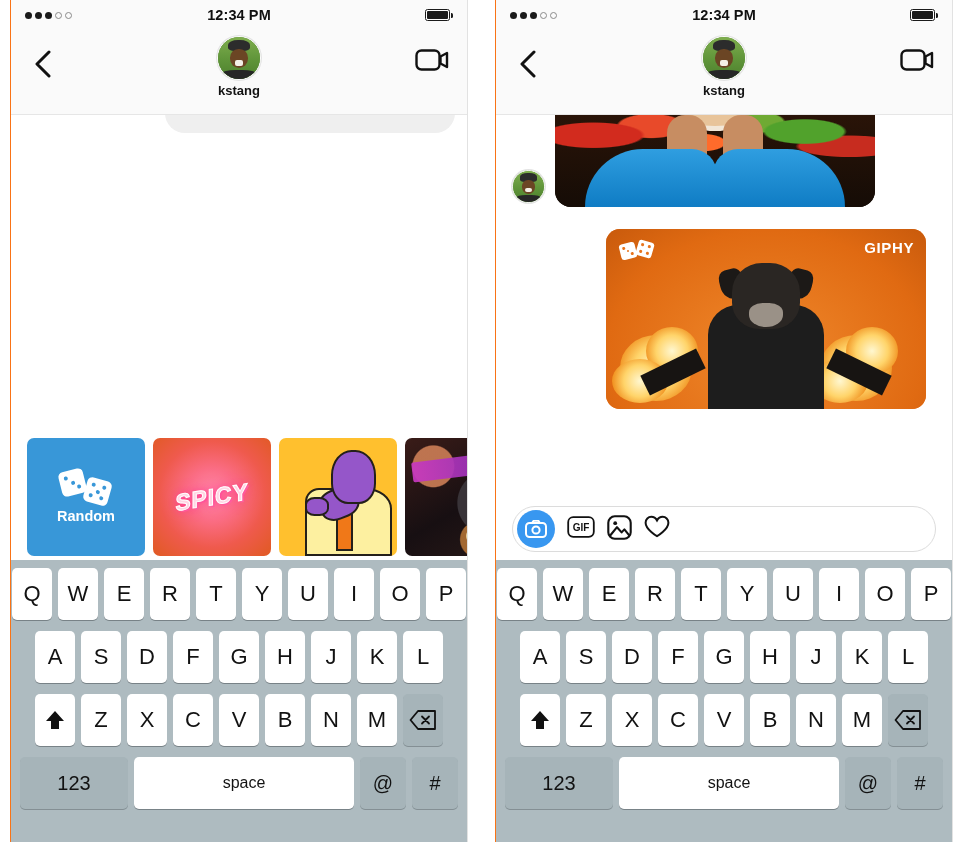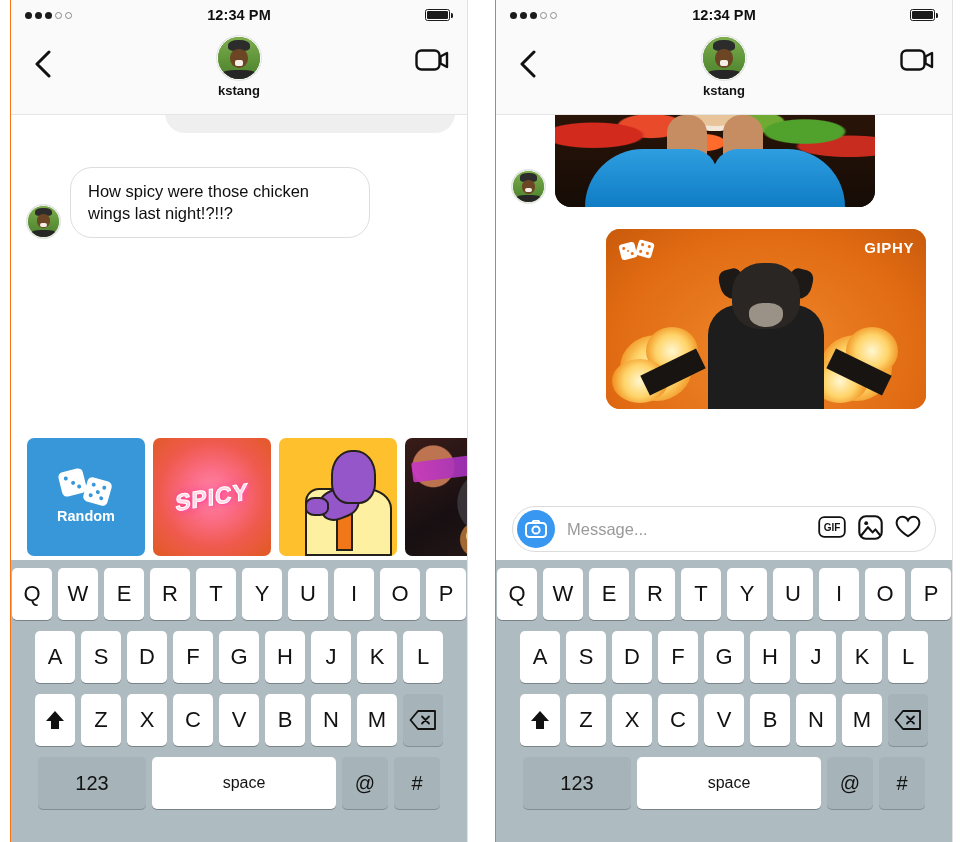--- a/index.html
+++ b/index.html
@@ -365,21 +365,21 @@
     width: 40px; height: 52px;
   }
   .krow.r1 .key { width: 40px; }
   .krow.r2 { padding: 0 20px; }
   .krow.r2 .key { width: 40px; }
   .krow.r3 .key { width: 40px; }
   .key.wide { width: 54px; }
   .key.grey { background: #a6b4b9; box-shadow: 0 1px 0 rgba(90,100,104,.5); }
   .krow.r4 { gap: 6px; height: 52px; }
   .key.num { width: 108px; font-size: 20px; }
-  .key.space { width: 184px; font-size: 16px; }
+  .key.space { width: 220px; font-size: 16px; }
   .key.sym { width: 46px; font-size: 20px; }
 </style>
 </head>
 <body>
 
 <div class="stage">
 
   <div class="phone">
 
     <div class="statusbar">
@@ -421,30 +421,20 @@
             <path d="M25.5 8.5 L32 5 L32 19 L25.5 15.5 Z" fill="none" stroke="#111" stroke-width="2.4" stroke-linejoin="round"></path>
           </svg>
       </div>
     </div>
 
     <div class="convo">
       <div class="bubble-partial"></div>
 
       <div style="height:52px"></div>
 
-      <div class="row in">
-        <div class="avatar a33">
-          <span class="grass"></span>
-            <span class="hat"></span>
-            <span class="face"></span>
-            <span class="mouth"></span>
-            <span class="shirt"></span>
-        </div>
-        <div class="bubble in">How spicy were those chicken wings last night!?!!?</div>
-      </div>
 
       <div style="height:22px"></div>
 
     </div>
 
     <div class="carousel">
       <div class="gtile random">
         <div class="dicepair">
           <span class="die one">
               <b style="left:5px;top:5px"></b>
@@ -640,21 +630,20 @@
 
     <div class="msgwrap">
       <div class="msgbox">
         <span class="cam">
           <svg width="22" height="18" viewBox="0 0 22 18">
               <rect x="1" y="3" width="20" height="14" rx="3.5" fill="none" stroke="#fff" stroke-width="2"></rect>
               <path d="M7 3 L8.6 0.8 L13.4 0.8 L15 3" fill="none" stroke="#fff" stroke-width="2" stroke-linejoin="round"></path>
               <circle cx="11" cy="10" r="3.6" fill="none" stroke="#fff" stroke-width="2"></circle>
             </svg>
         </span>
-        <span class="msg-placeholder">Message...</span>
         <span class="msg-icons">
           <span>
             <svg width="28" height="22" viewBox="0 0 28 22">
                 <rect x="1.2" y="1.2" width="25.6" height="19.6" rx="5" fill="none" stroke="#111" stroke-width="1.8"></rect>
                 <text x="14" y="15.2" font-family="Liberation Sans, sans-serif" font-size="10" font-weight="bold" fill="#111" text-anchor="middle">GIF</text>
               </svg>
           </span>
           <span>
             <svg width="25" height="25" viewBox="0 0 25 25">
                 <rect x="1.3" y="1.3" width="22.4" height="22.4" rx="6.5" fill="none" stroke="#111" stroke-width="2.1"></rect>

